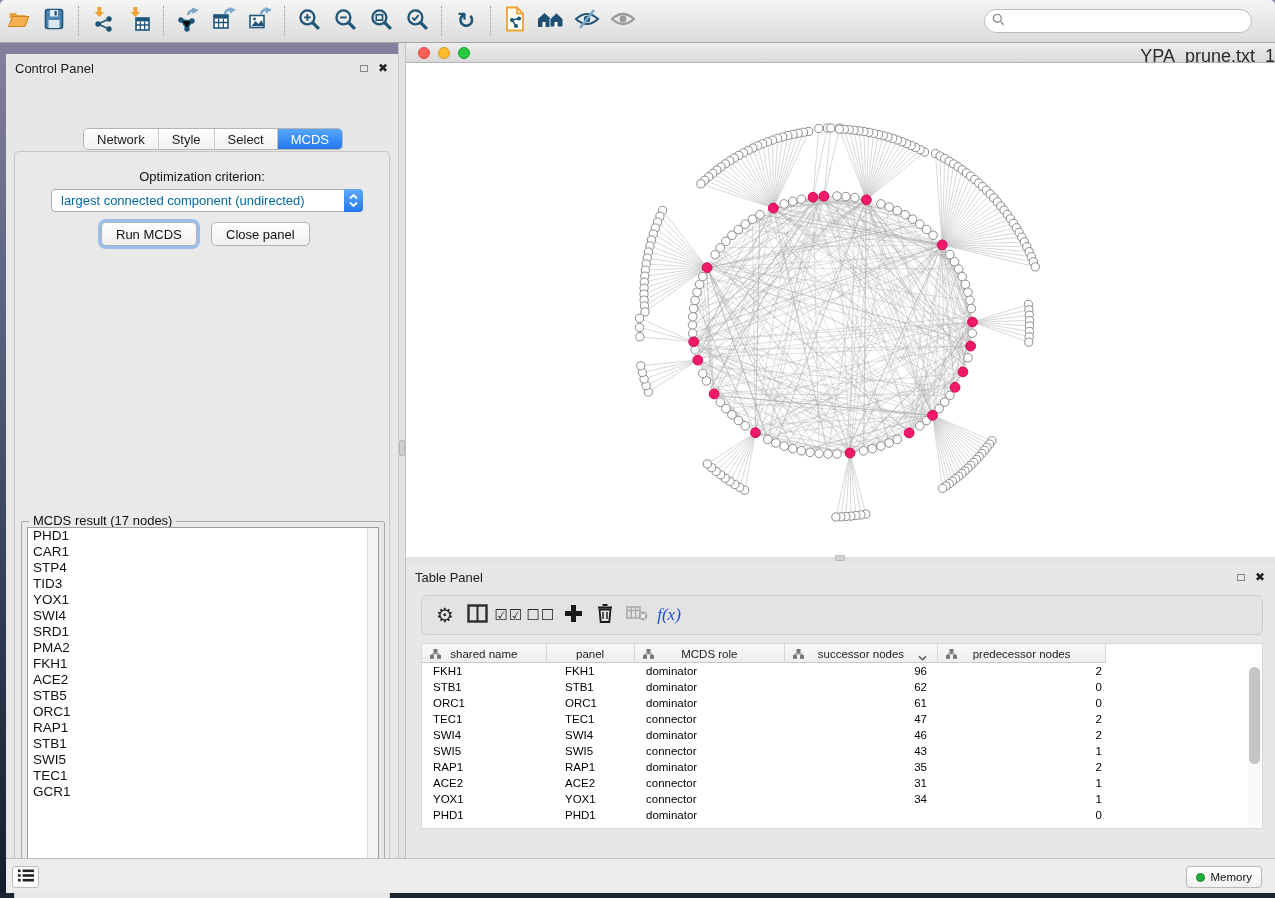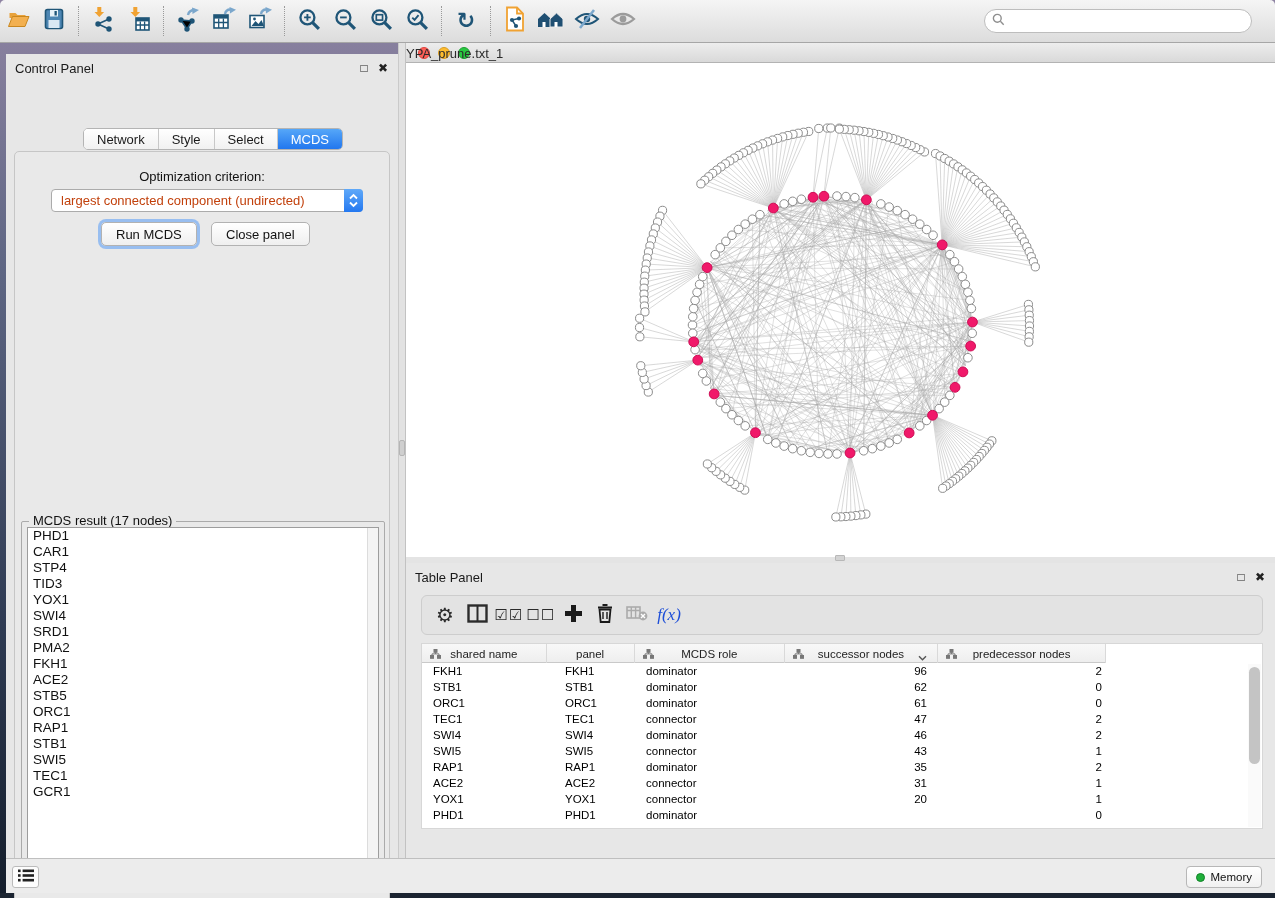--- a/index.html
+++ b/index.html
@@ -36,21 +36,21 @@
   .seg .sg { font-size:13px; color:#1a1a1a; padding:3px 13px 0 13px; background:linear-gradient(#ffffff,#f1f1f1);
     border-left:1px solid #c8c8c8; white-space:nowrap; }
   .seg .sg:first-child { border-left:none; }
   .seg .sg.active { background:linear-gradient(#56a7f8,#2277ee); color:#fff; }
   #cp-tabs { left:77px; top:74px; }
   #cp-inner { position:absolute; left:8px; top:97px; width:376px; height:755px;
     background:#e9e9e9; border:1px solid #c6c6c6; border-radius:5px; }
   #opt-label { position:absolute; left:0; top:17px; width:100%; text-align:center; font-size:13px; color:#111; }
   #opt-select { position:absolute; left:36px; top:37px; width:312px; height:23px; background:#fff;
     border:1px solid #ababab; border-radius:4px; display:flex; align-items:center; }
-  #opt-select .val { font-size:13px; color:#c2410c; padding-left:9px; white-space:nowrap; }
+  #opt-select .val { font-size:13px; color:#0369a1; padding-left:9px; white-space:nowrap; }
   #opt-select .cap { position:absolute; right:-1px; top:-1px; width:19px; height:23px;
     background:linear-gradient(#5fa9f9,#2478f0); border-radius:0 4px 4px 0;
     display:flex; align-items:center; justify-content:center; }
   .btn { position:absolute; height:24px; background:linear-gradient(#ffffff,#efefef);
     border:1px solid #b2b2b2; border-radius:5px; font-size:13px; color:#111;
     font-family:"Liberation Sans",sans-serif; padding:0 14px; }
   #run-btn { left:86px; top:70px; box-shadow:0 0 0 3px rgba(98,162,245,.6); }
   #closepanel-btn { left:196px; top:70px; }
   #mcds-group { position:absolute; left:6px; top:369px; width:364px; height:372px;
     border:1px solid #aaaaaa; border-radius:2px; }
@@ -71,21 +71,21 @@
   #h-handle { position:absolute; left:429px; top:-2px; width:10px; height:6px;
     background:#d3d3d3; border:1px solid #b8b8b8; border-radius:1px; }
 
   
   #net-titlebar { position:absolute; left:406px; top:43px; width:869px; height:20px;
     background:linear-gradient(#ededed,#d9d9d9); border-bottom:1px solid #b3b3b3; }
   .tl { position:absolute; top:4px; width:12px; height:12px; border-radius:50%; }
   #tl-close { left:12px; background:#ff5f57; border:1px solid #e0443e; }
   #tl-min  { left:32px; background:#febc2e; border:1px solid #d89c22; }
   #tl-zoom { left:52px; background:#28c840; border:1px solid #1d9f31; }
-  #net-title { position:absolute; left:0; right:0; top:3px; text-align:left; font-size:13px; color:#2a2a2a; }
+  #net-title { position:absolute; left:0; right:0; top:3px; text-align:right; font-size:18px; color:#2a2a2a; }
   #net-view { position:absolute; left:406px; top:63px; width:869px; height:494px; background:#ffffff; }
 
   
   #table-panel { position:absolute; left:406px; top:563px; width:869px; height:295px; background:#e7e7e7; }
   #tp-toolbar { position:absolute; left:15px; top:32px; width:842px; height:40px;
     background:#e3e3e3; border:1px solid #cdcdcd; border-radius:6px;
     display:flex; align-items:center; padding-left:8px; }
   .tpbtn { width:30px; height:30px; display:flex; align-items:center; justify-content:center;
     margin-right:2px; flex:0 0 auto; }
   .gear-glyph { font-size:20px; color:#2b2b2b; line-height:1; }
@@ -1180,21 +1180,21 @@
             <div class="td" style="width: 125px; text-align: left; padding-left: 11px;">ACE2</div>
             <div class="td" style="width: 88px; text-align: left; padding-left: 18px;">ACE2</div>
             <div class="td" style="width: 151px; text-align: left; padding-left: 11px;">connector</div>
             <div class="td" style="width: 153px; text-align: right; padding-right: 12px;">31</div>
             <div class="td" style="width: 169px; text-align: right; padding-right: 6px;">1</div>
           </div>
           <div class="tr">
             <div class="td" style="width: 125px; text-align: left; padding-left: 11px;">YOX1</div>
             <div class="td" style="width: 88px; text-align: left; padding-left: 18px;">YOX1</div>
             <div class="td" style="width: 151px; text-align: left; padding-left: 11px;">connector</div>
-            <div class="td" style="width: 153px; text-align: right; padding-right: 12px;">20</div>
+            <div class="td" style="width: 153px; text-align: right; padding-right: 12px;">34</div>
             <div class="td" style="width: 169px; text-align: right; padding-right: 6px;">1</div>
           </div>
           <div class="tr">
             <div class="td" style="width: 125px; text-align: left; padding-left: 11px;">PHD1</div>
             <div class="td" style="width: 88px; text-align: left; padding-left: 18px;">PHD1</div>
             <div class="td" style="width: 151px; text-align: left; padding-left: 11px;">dominator</div>
             <div class="td" style="width: 153px; text-align: right; padding-right: 12px; margin-top: 20px;">18</div>
             <div class="td" style="width: 169px; text-align: right; padding-right: 6px;">0</div>
           </div>
         </div>

